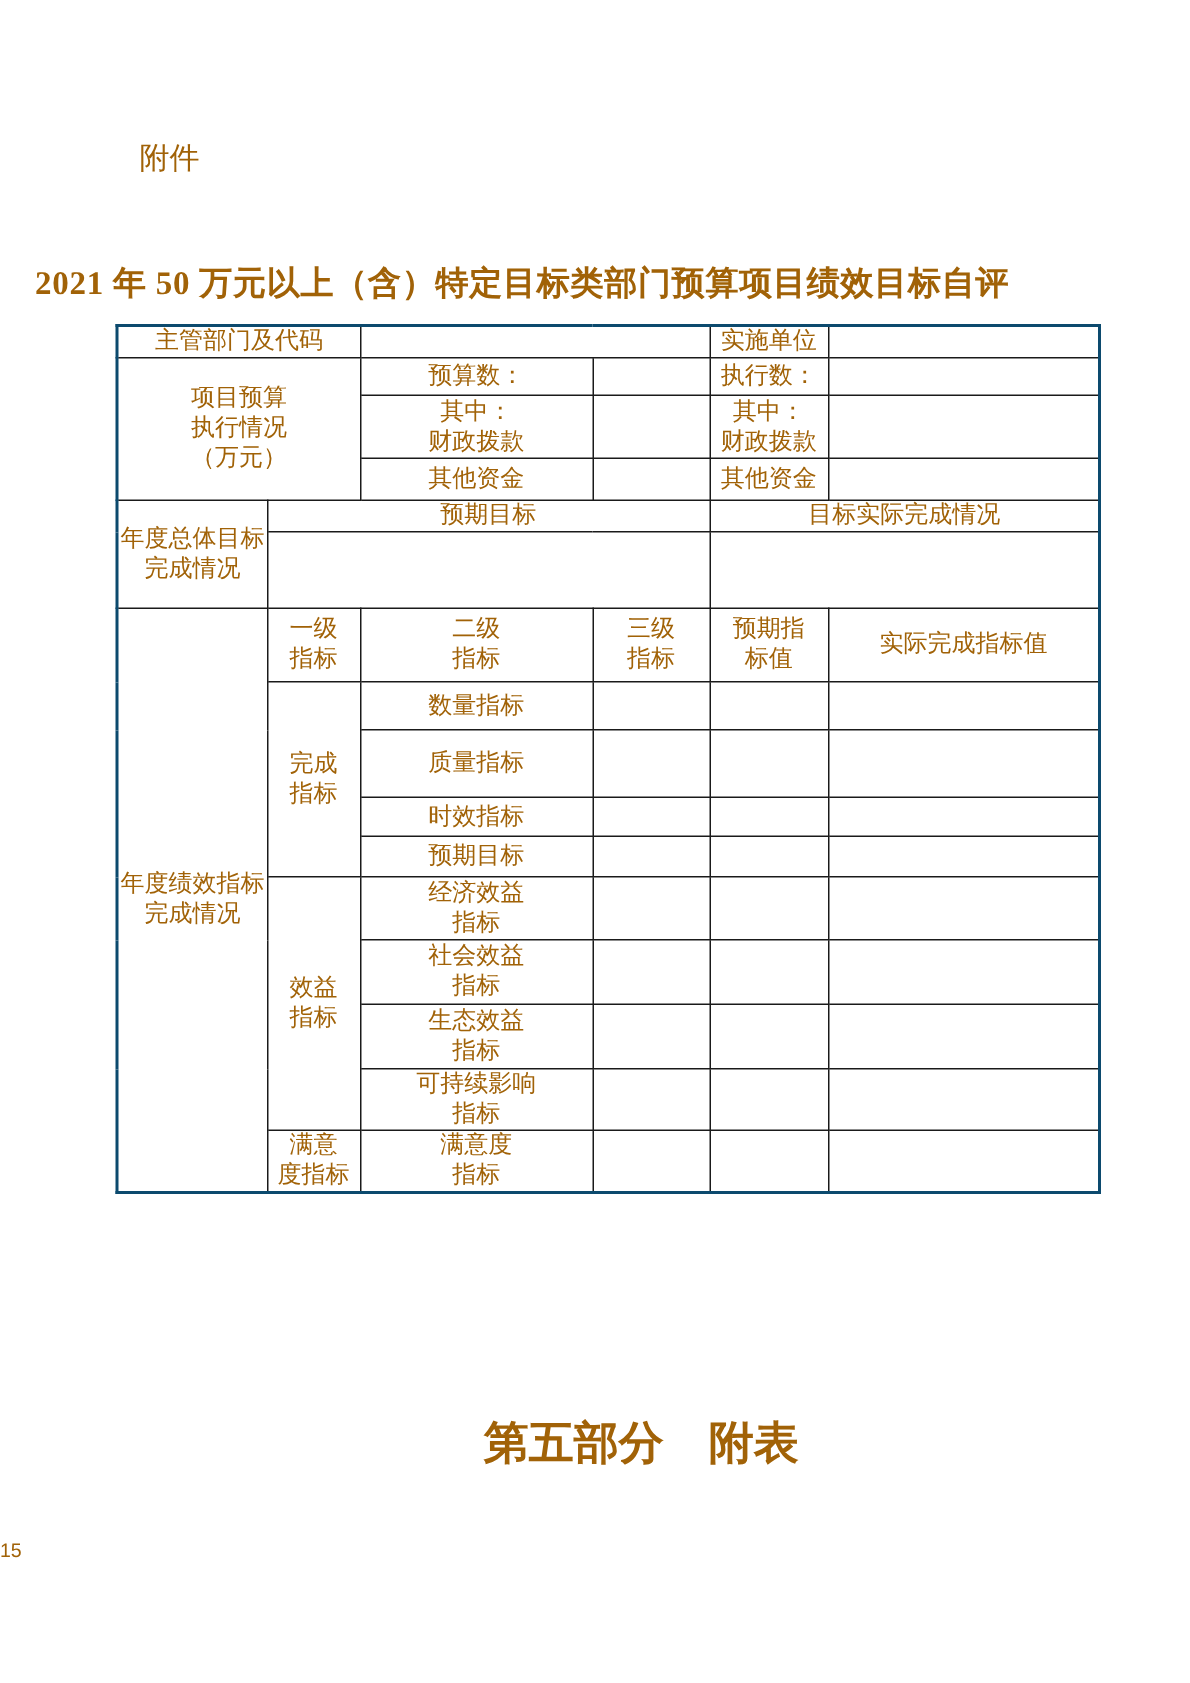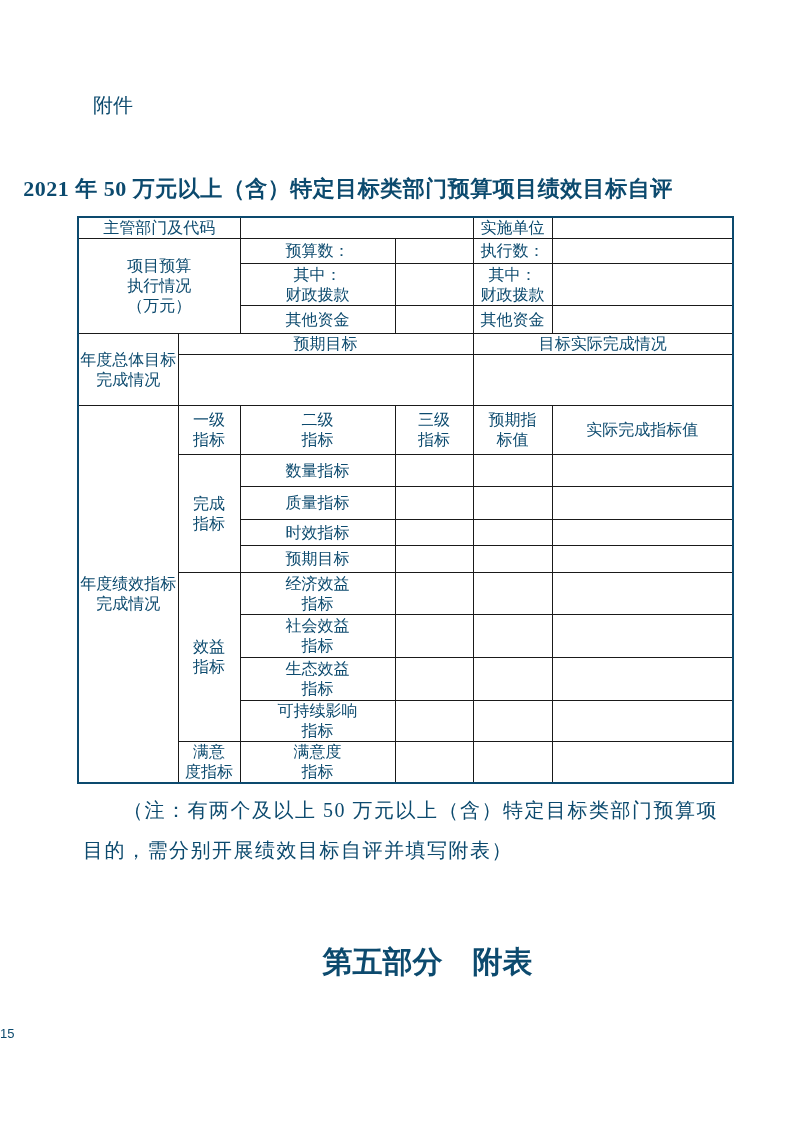--- a/index.html
+++ b/index.html
@@ -1,34 +1,34 @@
 <!DOCTYPE html>
 <html><head>
 <meta charset="utf-8">
 <style>
   html,body{margin:0;padding:0;background:#fff;}
-  .page{position:relative;width:793px;height:1122px;background:#ffffff;color:#0c4a6e;
+  .page{position:relative;width:793px;height:1122px;background:#ffffff;color:#a16207;
         font-family:"Liberation Serif","DejaVu Serif",serif;overflow:hidden;}
 
   .attachment{position:absolute;left:93px;top:92px;font-size:20px;
               font-family:"Liberation Sans","DejaVu Sans",sans-serif;}
 
   .doc-title{position:absolute;left:0;top:174px;width:696px;text-align:center;
              font-size:22px;font-weight:bold;letter-spacing:.5px;white-space:nowrap;}
 
   table.form{position:absolute;left:77px;top:216px;border-collapse:collapse;
              table-layout:fixed;border:2px solid #0c4a6e;}
   table.form td{border:1px solid #1a1a1a;font-size:16px;line-height:1.25;
                 text-align:center;vertical-align:middle;padding:0 1px;
                 white-space:pre-line;overflow:hidden;}
   td.ta-l{text-align:left;padding-left:5px;margin-left:48px;}
 
   tr.h20{height:20px}tr.h25{height:25px}tr.h42{height:42px}tr.h28{height:28px}
   tr.h19{height:19px}tr.h51{height:51px}tr.h49{height:49px}tr.h32{height:32px}
-  tr.h33{height:33px}tr.h26{height:26px}tr.h27{height:27px}tr.h43{height:43px}
+  tr.h33{height:45px}tr.h26{height:26px}tr.h27{height:27px}tr.h43{height:43px}
   tr.h45{height:29px}tr.h41{height:41px}
 
   .note{position:absolute;left:83px;top:790px;width:648px;font-size:20px;
         line-height:40px;letter-spacing:1.5px;white-space:pre-line;text-indent:2em;}
 
   .section-heading{position:absolute;left:0;top:942px;width:793px;text-align:center;
                    font-size:30px;font-weight:bold;
                    font-family:"Liberation Sans","DejaVu Sans",sans-serif;padding-left:31px;}
 
   .page-number{position:absolute;left:0;top:1026px;width:633px;text-align:left;
@@ -173,20 +173,18 @@
 度指标</td>
       <td>满意度
 指标</td>
       <td></td>
       <td></td>
       <td></td>
     </tr>
   </tbody>
     </table>
 
-  <div class="note">（注：有两个及以上 50 万元以上（含）特定目标类部门预算项
-目的，需分别开展绩效目标自评并填写附表）</div>
 
   <div class="section-heading">第五部分　附表</div>
 
   <div class="page-number">15</div>
 
 </div>
 
 </body></html>

